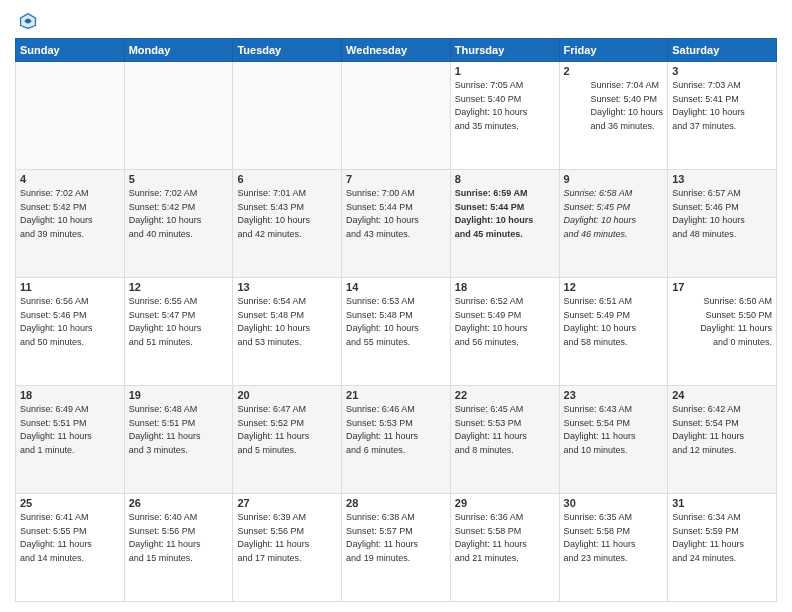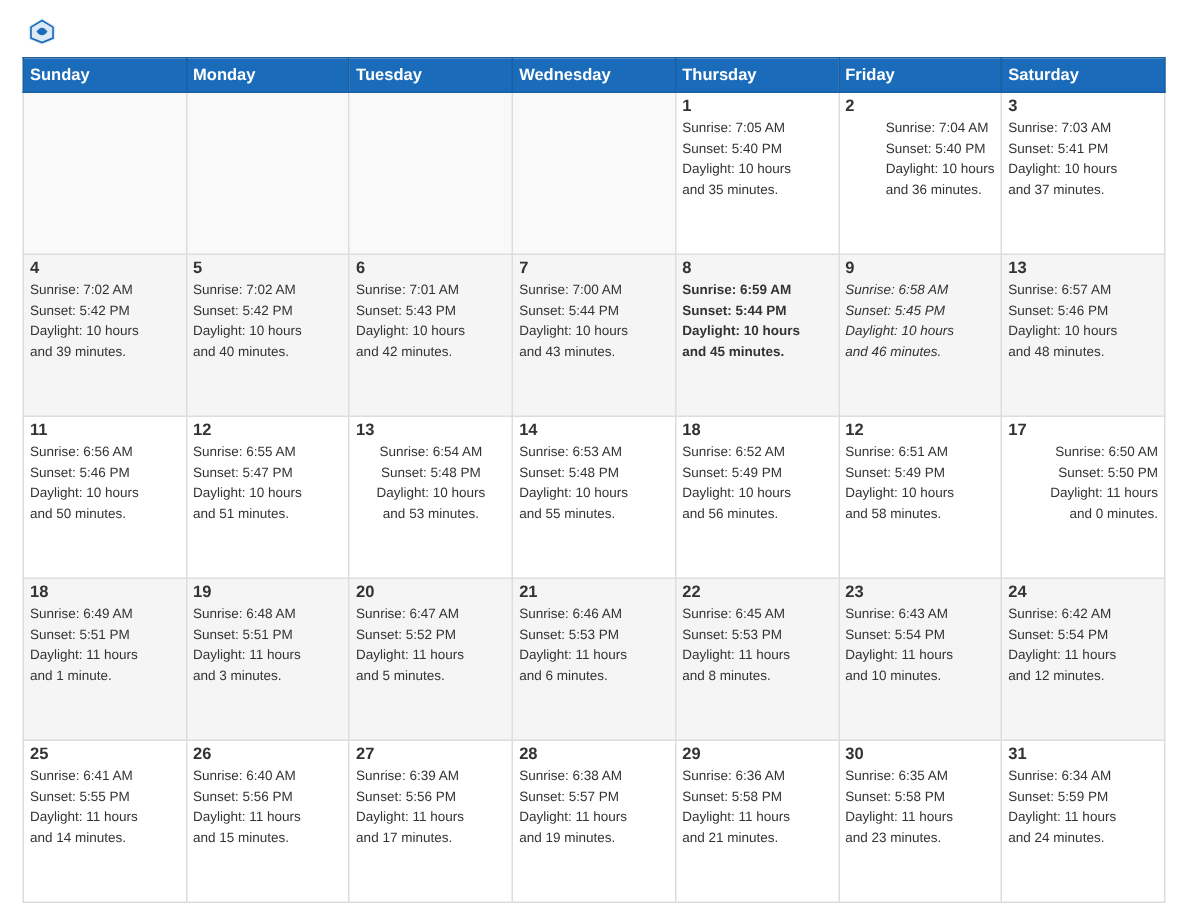--- a/index.html
+++ b/index.html
@@ -229,21 +229,21 @@
           </td>
           <td>
             <span class="day-num">12</span>
             <div class="day-info" style="white-space: pre-line;">Sunrise: 6:55 AM
 Sunset: 5:47 PM
 Daylight: 10 hours
 and 51 minutes.</div>
           </td>
           <td>
             <span class="day-num">13</span>
-            <div class="day-info" style="white-space: pre-line; text-align: center;">Sunrise: 6:54 AM
+            <div class="day-info" style="white-space: pre-line;">Sunrise: 6:54 AM
 Sunset: 5:48 PM
 Daylight: 10 hours
 and 53 minutes.</div>
           </td>
           <td>
             <span class="day-num">14</span>
             <div class="day-info" style="white-space: pre-line;">Sunrise: 6:53 AM
 Sunset: 5:48 PM
 Daylight: 10 hours
 and 55 minutes.</div>

